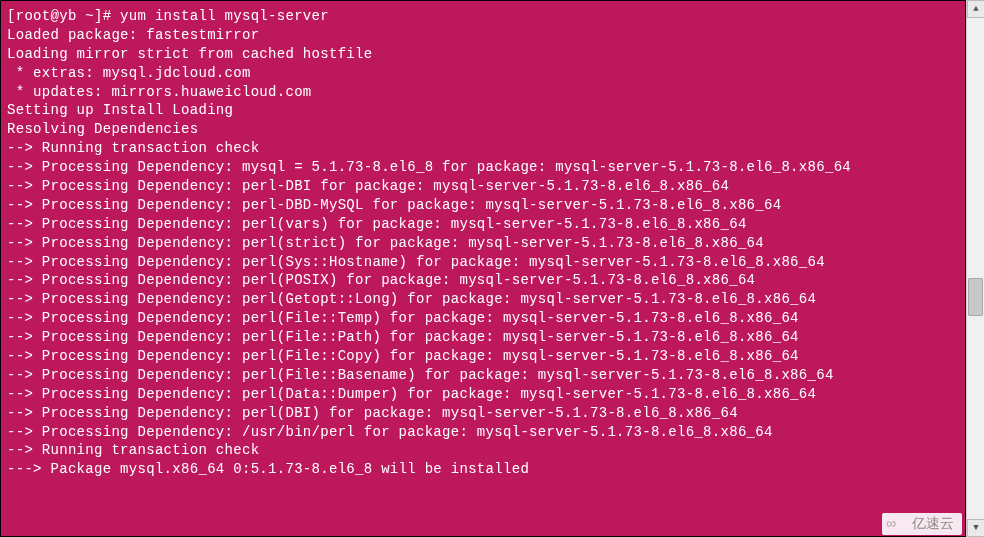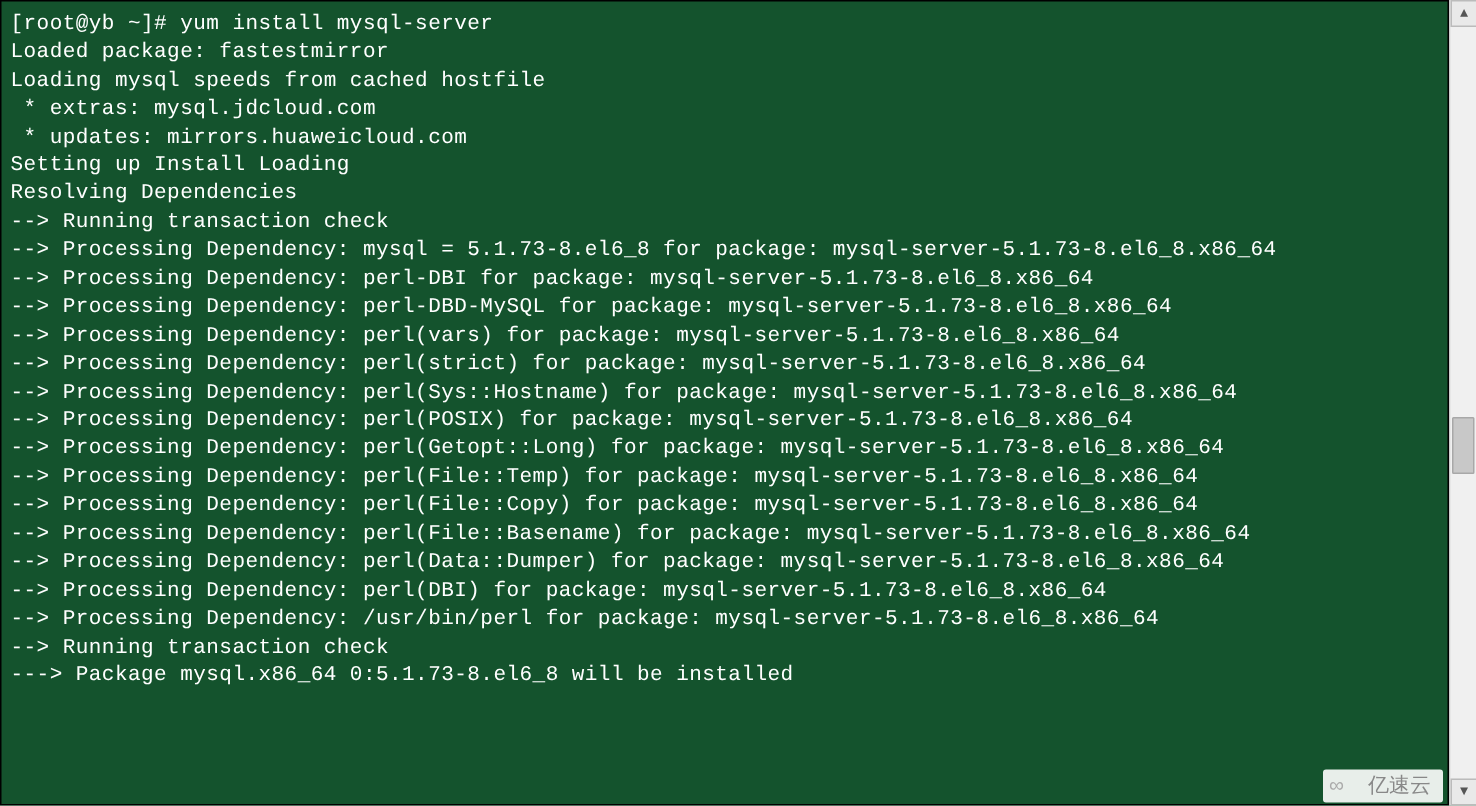--- a/index.html
+++ b/index.html
@@ -10,21 +10,21 @@
     body {
       font-family: "Consolas", "Monaco", "Courier New", monospace;
       font-size: 14px;
       background: #fff;
       width: 984px;
       height: 537px;
       position: relative;
       overflow: hidden;
     }
     .terminal-container {
-      background: #14532d;
+      background: #be185d;
       color: #fff;
       width: 966px;
       height: 537px;
       padding: 6px 6px;
       line-height: 1.35;
       font-family: "Consolas", "Monaco", "Courier New", monospace;
       letter-spacing: 0.3px;
       border: 1px solid #000;
       overflow: hidden;
     }
@@ -92,35 +92,36 @@
       color: #aaa;
       font-family: sans-serif;
     }
   </style>
 </head>
 <body>
 
 <div class="terminal-container">
   <div class="terminal-line">[root@yb ~]# yum install mysql-server</div>
   <div class="terminal-line">Loaded package: fastestmirror</div>
-  <div class="terminal-line">Loading mysql speeds from cached hostfile</div>
+  <div class="terminal-line">Loading mirror strict from cached hostfile</div>
   <div class="terminal-line"> * extras: mysql.jdcloud.com</div>
   <div class="terminal-line"> * updates: mirrors.huaweicloud.com</div>
   <div class="terminal-line">Setting up Install Loading</div>
   <div class="terminal-line">Resolving Dependencies</div>
   <div class="terminal-line">--&gt; Running transaction check</div>
   <div class="terminal-line">--&gt; Processing Dependency: mysql = 5.1.73-8.el6_8 for package: mysql-server-5.1.73-8.el6_8.x86_64</div>
   <div class="terminal-line">--&gt; Processing Dependency: perl-DBI for package: mysql-server-5.1.73-8.el6_8.x86_64</div>
   <div class="terminal-line">--&gt; Processing Dependency: perl-DBD-MySQL for package: mysql-server-5.1.73-8.el6_8.x86_64</div>
   <div class="terminal-line">--&gt; Processing Dependency: perl(vars) for package: mysql-server-5.1.73-8.el6_8.x86_64</div>
   <div class="terminal-line">--&gt; Processing Dependency: perl(strict) for package: mysql-server-5.1.73-8.el6_8.x86_64</div>
   <div class="terminal-line">--&gt; Processing Dependency: perl(Sys::Hostname) for package: mysql-server-5.1.73-8.el6_8.x86_64</div>
   <div class="terminal-line">--&gt; Processing Dependency: perl(POSIX) for package: mysql-server-5.1.73-8.el6_8.x86_64</div>
   <div class="terminal-line">--&gt; Processing Dependency: perl(Getopt::Long) for package: mysql-server-5.1.73-8.el6_8.x86_64</div>
   <div class="terminal-line">--&gt; Processing Dependency: perl(File::Temp) for package: mysql-server-5.1.73-8.el6_8.x86_64</div>
+  <div class="terminal-line">--&gt; Processing Dependency: perl(File::Path) for package: mysql-server-5.1.73-8.el6_8.x86_64</div>
   <div class="terminal-line">--&gt; Processing Dependency: perl(File::Copy) for package: mysql-server-5.1.73-8.el6_8.x86_64</div>
   <div class="terminal-line">--&gt; Processing Dependency: perl(File::Basename) for package: mysql-server-5.1.73-8.el6_8.x86_64</div>
   <div class="terminal-line">--&gt; Processing Dependency: perl(Data::Dumper) for package: mysql-server-5.1.73-8.el6_8.x86_64</div>
   <div class="terminal-line">--&gt; Processing Dependency: perl(DBI) for package: mysql-server-5.1.73-8.el6_8.x86_64</div>
   <div class="terminal-line">--&gt; Processing Dependency: /usr/bin/perl for package: mysql-server-5.1.73-8.el6_8.x86_64</div>
   <div class="terminal-line">--&gt; Running transaction check</div>
   <div class="terminal-line">---&gt; Package mysql.x86_64 0:5.1.73-8.el6_8 will be installed</div>
 </div>
 
 <div class="scrollbar-area">

